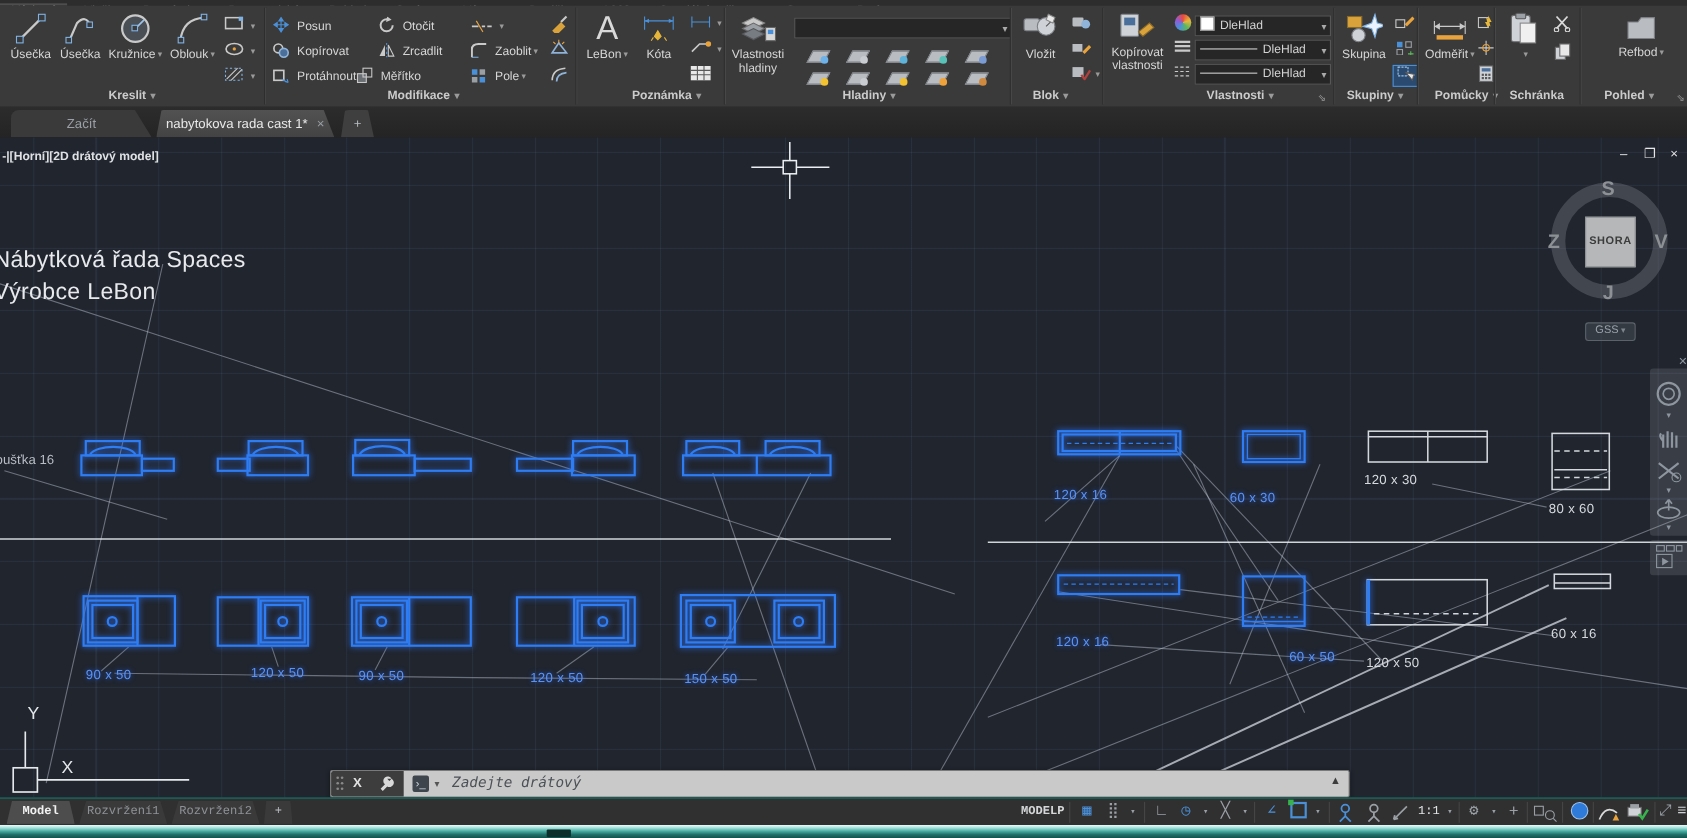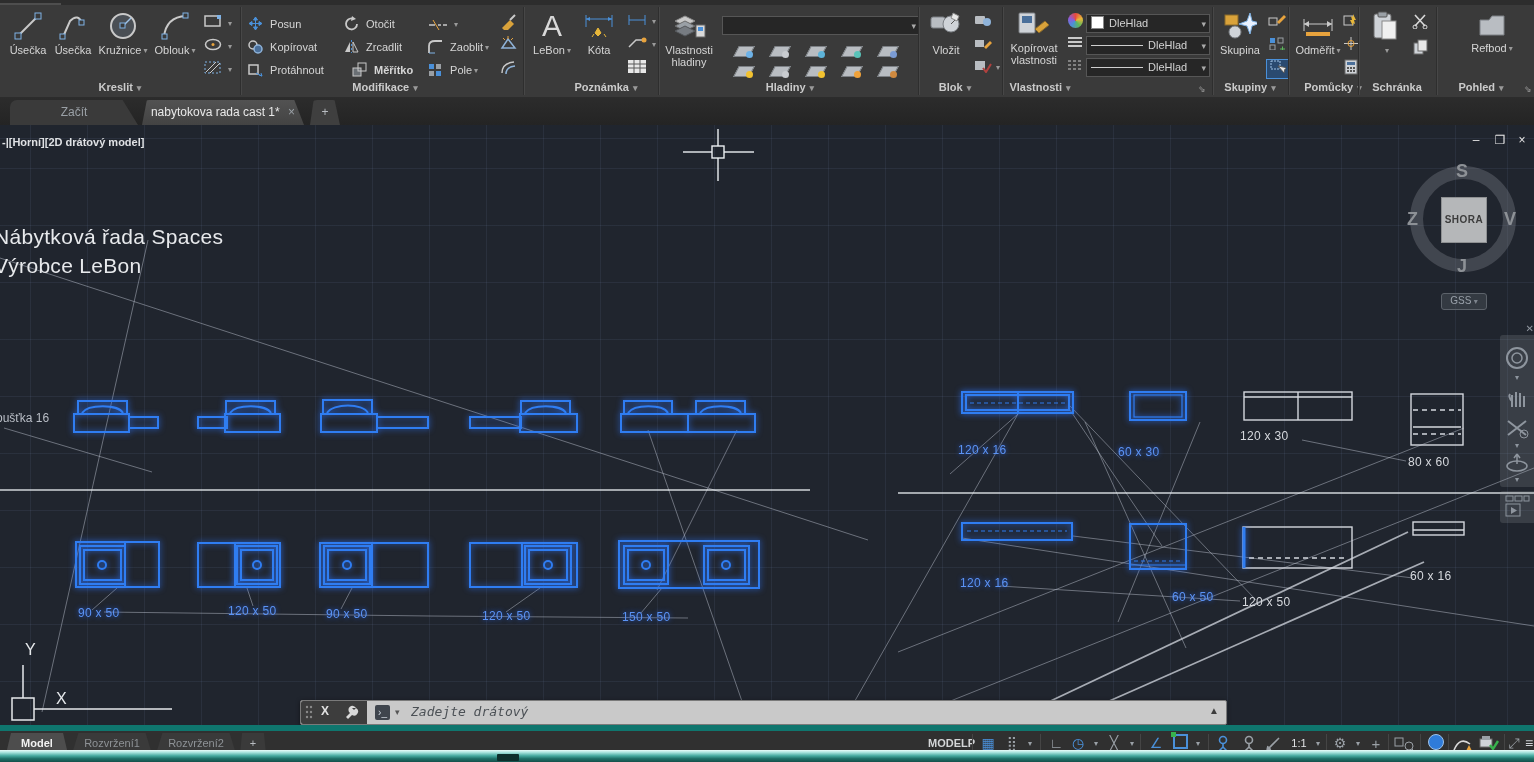--- a/index.html
+++ b/index.html
@@ -56,21 +56,21 @@
   
   #navbar{position:absolute;left:1500px;top:210px;width:34px;height:152px;background:rgba(160,165,172,.20);border-radius:3px 0 0 3px;}
   #navbar2{position:absolute;left:1500px;top:366px;width:34px;height:32px;background:rgba(160,165,172,.20);border-radius:3px 0 0 3px;}
   .navic{position:absolute;left:0;width:34px;text-align:center;color:#8e959e;}
   
   #cmdbar{position:absolute;top:700px;left:300px;width:925px;height:23px;border:1px solid #7a7a7a;border-radius:2px;
           background:#c9c9c9;box-shadow:0 1px 4px rgba(0,0,0,.5);}
   #cmdgrip{position:absolute;left:0;top:0;width:66px;height:23px;background:#3d3d3d;border-radius:2px 0 0 2px;}
   #cmdtext{position:absolute;left:110px;top:3px;font:italic 13px "DejaVu Sans Mono",monospace;color:#4c5156;}
   
-  #statusbar{position:absolute;top:725px;left:0;width:1534px;height:25px;background:#303030;border-top:6px solid #0f766e;}
+  #statusbar{position:absolute;top:725px;left:0;width:1534px;height:25px;background:#303030;border-top:1px solid #0f766e;font-family:Liberation Mono, monospace;}
   .ltab{position:absolute;top:2px;height:21px;font-size:11px;line-height:21px;text-align:center;
         clip-path:polygon(8% 0,92% 0,100% 100%,0 100%);}
   .sic{position:absolute;top:3px;height:19px;line-height:19px;text-align:center;font-size:14px;color:#9aa0a6;}
   .ssep{position:absolute;top:3px;width:1px;height:19px;background:#454545;}
   .blue{color:#4a90d9;}
   
   #taskbar{position:absolute;top:750px;left:0;width:1534px;height:12px;
     background:linear-gradient(180deg,#eafcfa 0%,#a9e4de 20%,#46aaa0 48%,#1f7169 72%,#144f4a 100%);}
 </style>
 </head>
@@ -181,21 +181,21 @@
       <span>Otočit</span>
     </div>
     <div class="txtbtn" style="left:344px;top:33px;">
       <svg class="ic" width="15" height="15">
           <path d="M1,13 L6,3 L6,13 Z" fill="#c9c9c9"></path>
           <path d="M14,13 L9,3 L9,13 Z" fill="none" stroke="#c9c9c9"></path>
           <line x1="7.5" y1="1" x2="7.5" y2="14" stroke="#4a90d9" stroke-dasharray="2 2"></line>
         </svg>
       <span>Zrcadlit</span>
     </div>
-    <div class="txtbtn" style="left:352px;top:56px;font-weight:bold;">
+    <div class="txtbtn" style="left:324px;top:56px;">
       <svg class="ic" width="15" height="15">
           <rect x="1" y="6" width="8" height="8" fill="#6a6f74" stroke="#c9c9c9"></rect>
           <rect x="6" y="1" width="8" height="8" fill="none" stroke="#c9c9c9"></rect>
         </svg>
       <span>Měřítko</span>
     </div>
     <div class="txtbtn" style="left:428px;top:10px;">
       <svg class="ic" width="20" height="12">
           <path d="M1,6 h6 M10,6 h3 M15,6 h4" stroke="#c9c9c9" stroke-width="1.5"></path>
           <path d="M5,1 l6,10" stroke="#e8a33d"></path>
@@ -398,21 +398,21 @@
     </div>
     <div class="ribdrop" style="left:1086px;top:9px;width:114px;">
       <span class="lswatch"></span><span>DleHlad</span><span class="arr">▾</span>
     </div>
     <div class="ribdrop" style="left:1086px;top:31px;width:114px;">
       <span class="ltline"></span><span>DleHlad</span><span class="arr">▾</span>
     </div>
     <div class="ribdrop" style="left:1086px;top:53px;width:114px;">
       <span class="ltline"></span><span>DleHlad</span><span class="arr">▾</span>
     </div>
-    <div class="plbl" style="left:980px;width:120px;">
+    <div class="plbl" style="left:1038px;width:120px;text-align:right;">
       <span>Vlastnosti</span><span class="dd">▾</span>
     </div>
     <span class="abs" style="left:1198px;top:79px;color:#9a9a9a;font-size:9px;">⇘</span>
     <div class="psep" style="left:1212px;"></div>
 
     <div class="bigbtn" style="left:1216px;width:48px;">
       <svg class="bicon" width="34" height="30">
         <rect x="2" y="4" width="13" height="10" fill="#d9a23a" stroke="#8a6a2a"></rect>
         <path d="M24,10 l3,-8 2,8 8,2 -8,3 -2,8 -3,-8 -8,-2 z" fill="#eaf2ff" stroke="#7fb2e5"></path>
         <circle cx="12" cy="21" r="6" fill="#cfd3d8" stroke="#7c8085"></circle>

